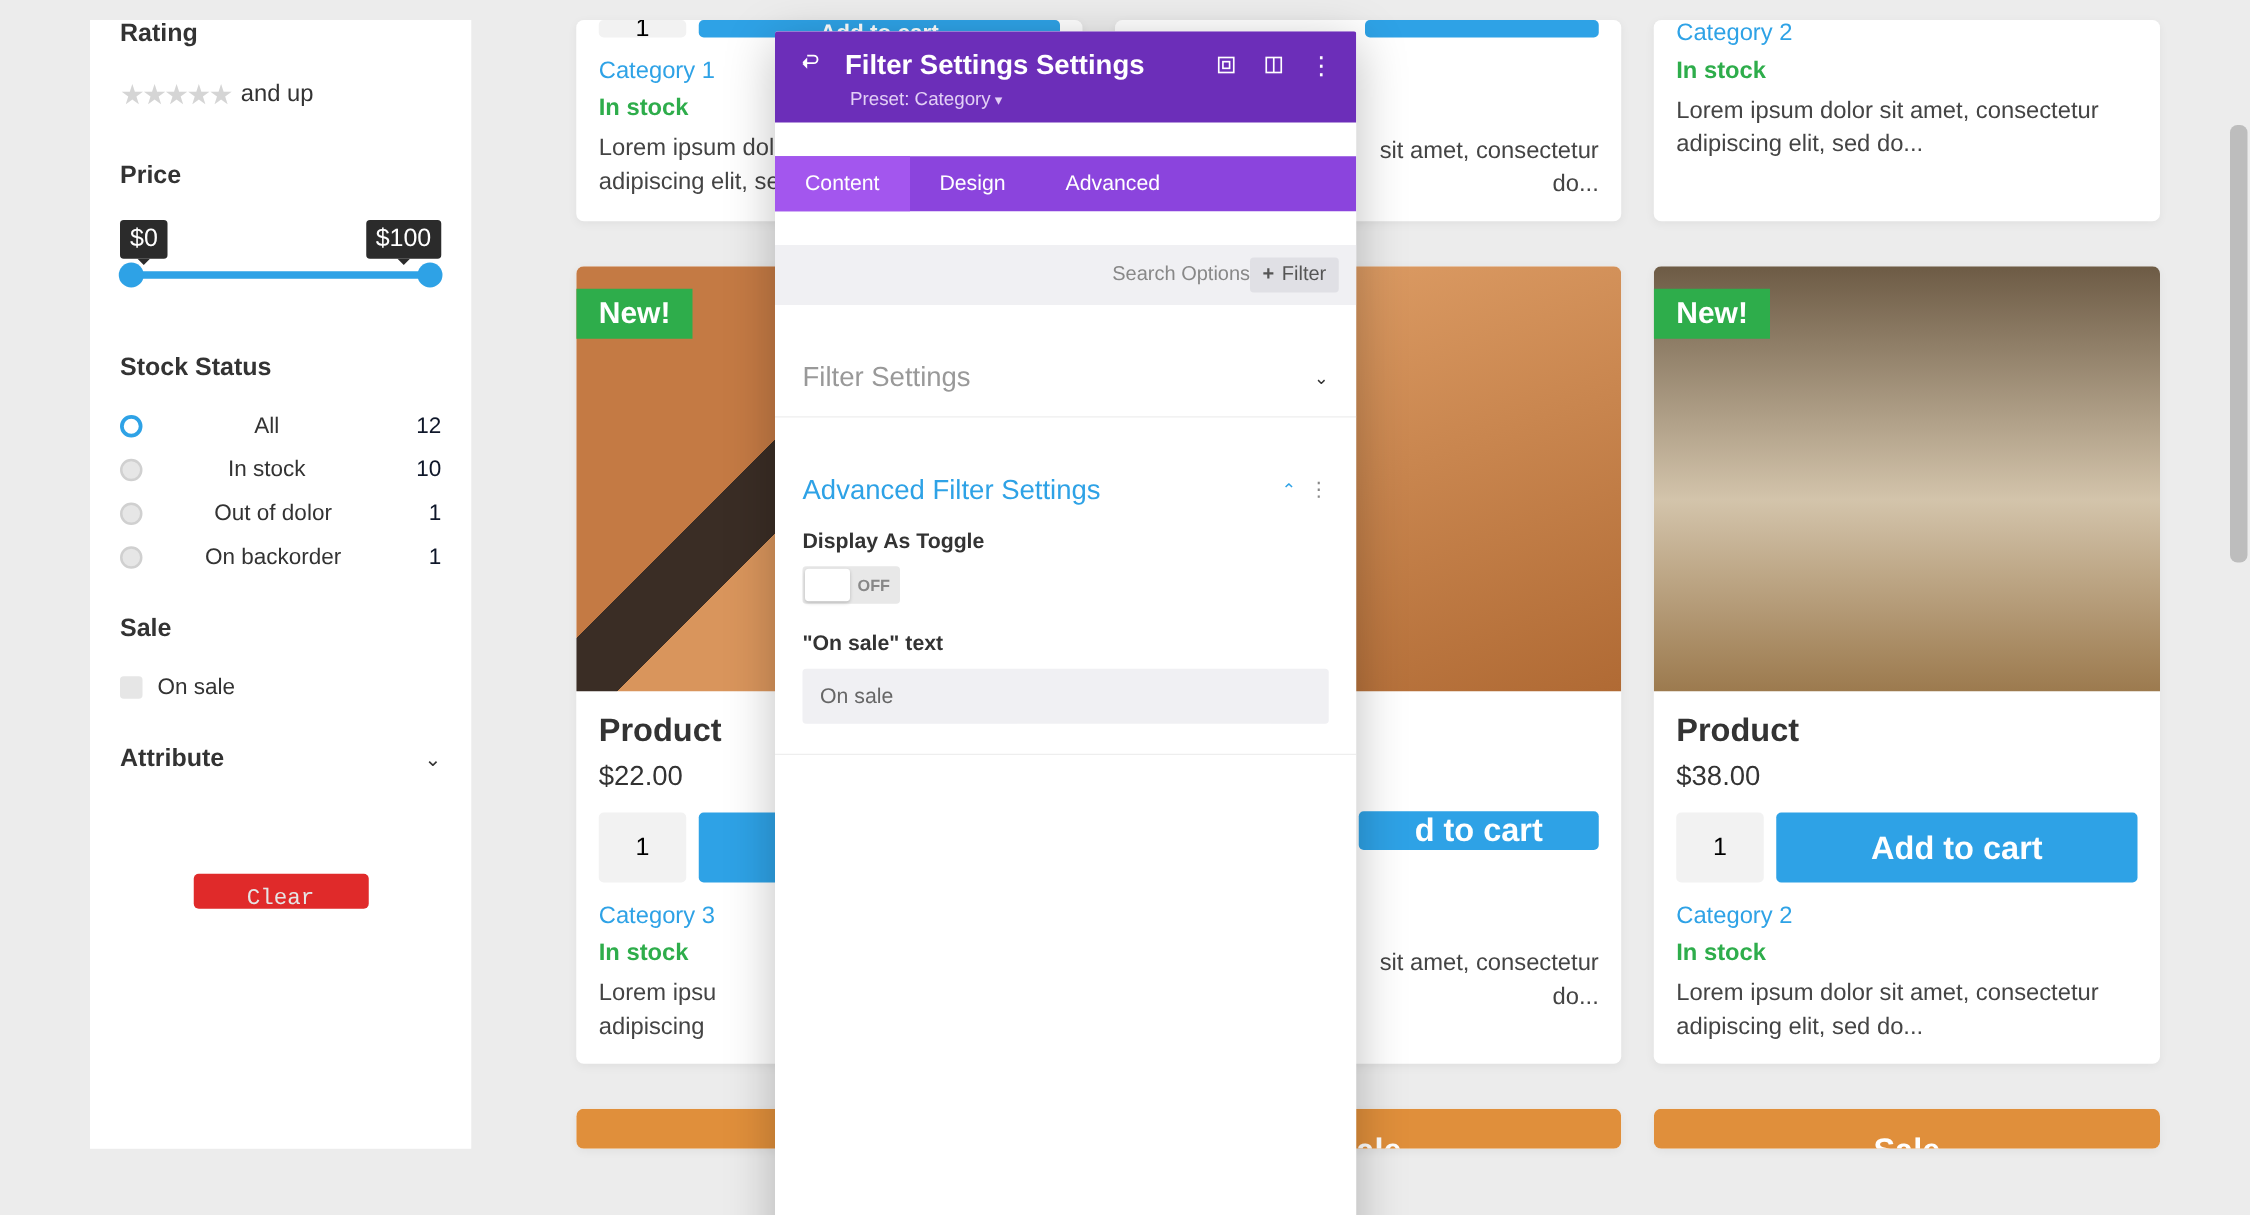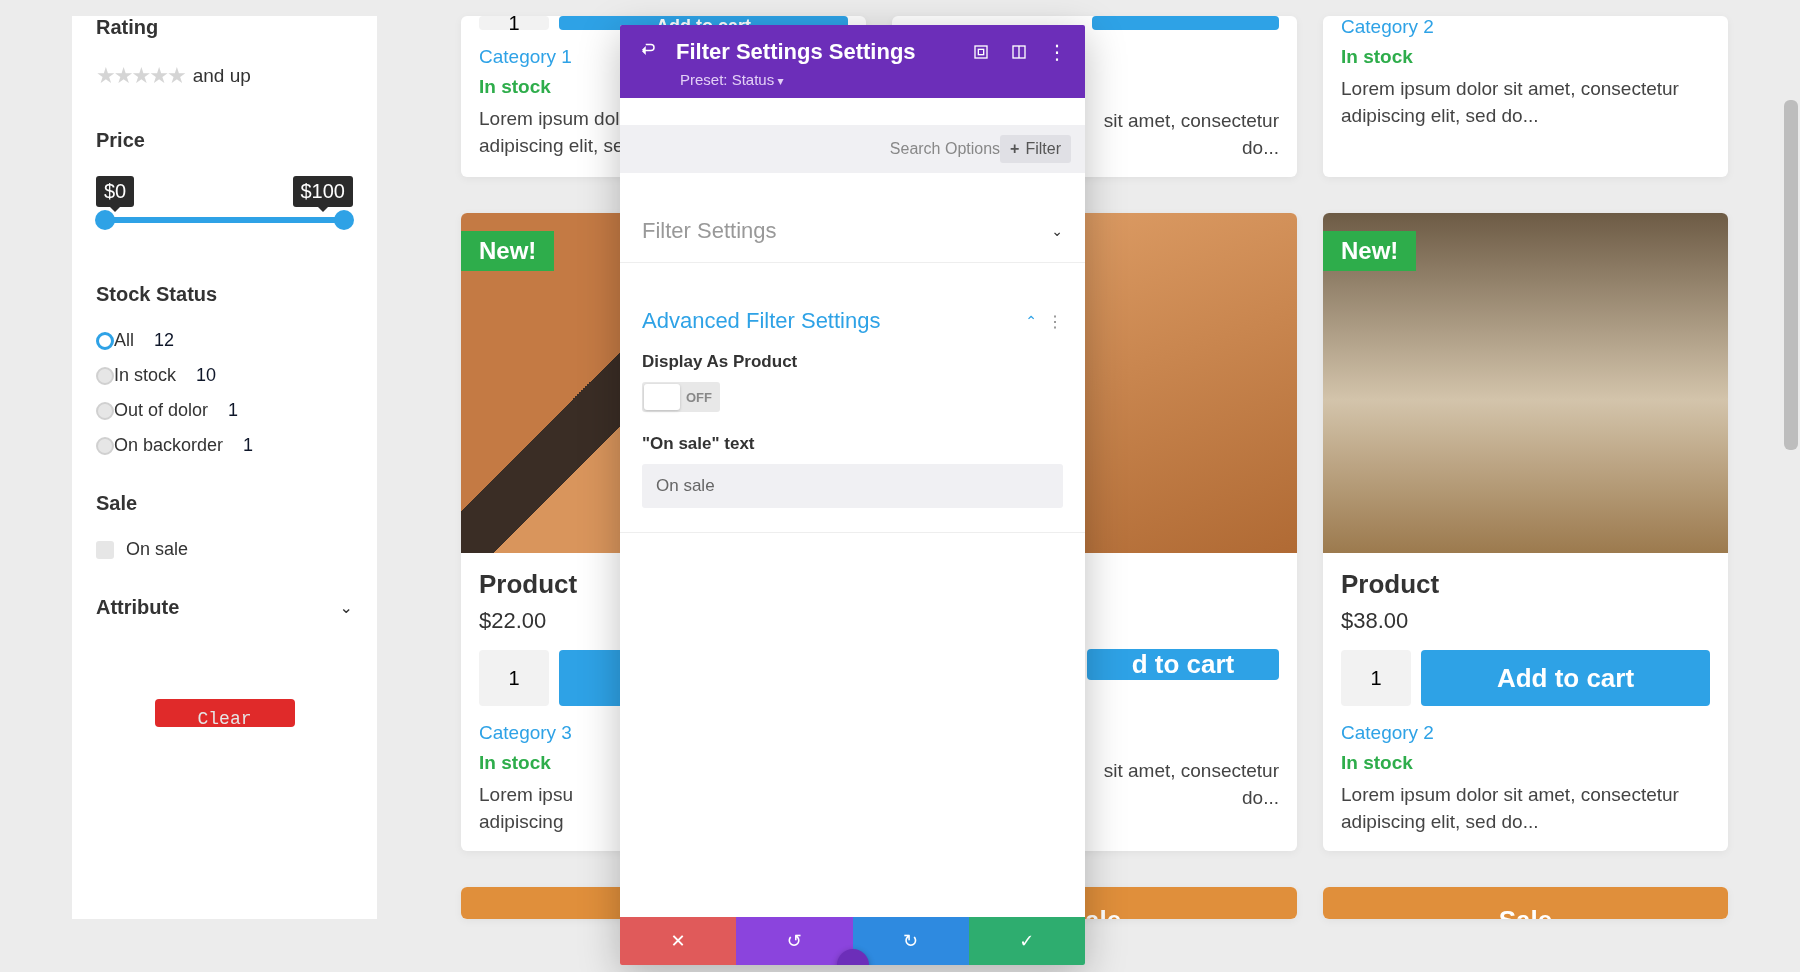--- a/index.html
+++ b/index.html
@@ -14,21 +14,21 @@
 .stars span { letter-spacing: -2px; }
 .and-up { color: #333; font-size: 19px; }
 
 .price-tooltips { display: flex; justify-content: space-between; margin-top: 16px; }
 .price-tooltip { background: #2b2b2b; color: #fff; padding: 4px 8px; border-radius: 3px; font-size: 20px; position: relative; }
 .price-tooltip::after { content: ""; position: absolute; bottom: -5px; left: 50%; transform: translateX(-50%); width: 0; height: 0; border-left: 5px solid transparent; border-right: 5px solid transparent; border-top: 5px solid #2b2b2b; }
 .slider-track { position: relative; height: 6px; background: #2ea2e6; border-radius: 3px; margin: 10px 5px 40px 5px; }
 .slider-handle { position: absolute; top: -7px; width: 20px; height: 20px; background: #2ea2e6; border-radius: 50%; }
 
 .radio-group { display: flex; flex-direction: column; gap: 14px; margin-bottom: 36px; }
-.radio-item { display: flex; align-items: center; gap: 0; font-size: 18px; cursor: pointer; }
+.radio-item { display: flex; align-items: center; gap: 20px; font-size: 18px; cursor: pointer; justify-content: space-between; }
 .radio { width: 18px; height: 18px; border-radius: 50%; border: 2px solid #d0d0d0; background: #e6e6e6; flex-shrink: 0; }
 .radio.checked { border: 3px solid #2ea2e6; background: #fff; }
 .count { color: #0f172a; margin-left: 20px; }
 
 .checkbox-item { display: flex; align-items: center; gap: 12px; font-size: 18px; margin-bottom: 36px; cursor: pointer; }
 .checkbox { width: 18px; height: 18px; background: #e6e6e6; border-radius: 3px; flex-shrink: 0; }
 
 .accordion-head { display: flex; justify-content: space-between; align-items: center; cursor: pointer; margin-bottom: 24px; }
 .chev-down-icon { font-size: 16px; color: #333; }
 
@@ -259,21 +259,26 @@
           </svg>
       </span>
       <span class="split-icon">
         <svg viewBox="0 0 24 24" width="16" height="16" stroke="#fff" stroke-width="2" fill="none">
             <rect x="3" y="3" width="18" height="18"></rect>
             <line x1="12" y1="3" x2="12" y2="21"></line>
           </svg>
       </span>
       <span class="kebab-icon" style="color:#fff;font-size:20px">⋮</span>
     </div>
-    <div class="preset">Preset: Status</div>
+    <div class="preset">Preset: Category</div>
+  </div>
+  <div class="tabs">
+    <div class="tab active">Content</div>
+    <div class="tab">Design</div>
+    <div class="tab">Advanced</div>
   </div>
   <div class="search-row">
     <span class="search-text">Search Options</span>
     <span class="add-filter">
       <span style="font-weight:700">+</span>
       <span>Filter</span>
     </span>
   </div>
   <div class="modal-section">
     <div class="section-head collapsed">
@@ -283,21 +288,21 @@
   </div>
   <div class="modal-section">
     <div class="section-head expanded">
       <h3>Advanced Filter Settings</h3>
       <div class="section-actions">
         <span class="caret-icon">⌃</span>
         <span class="dots-icon">⋮</span>
       </div>
     </div>
     <div class="body-controls">
-      <div class="ctrl-label">Display As Product</div>
+      <div class="ctrl-label">Display As Toggle</div>
       <div class="toggle-row">
         <div class="toggle-track">
           <div class="toggle-knob"></div>
           <span class="toggle-text">OFF</span>
         </div>
       </div>
       <div class="ctrl-label">"On sale" text</div>
       <input class="text-input" value="On sale" style="">
     </div>
   </div>

